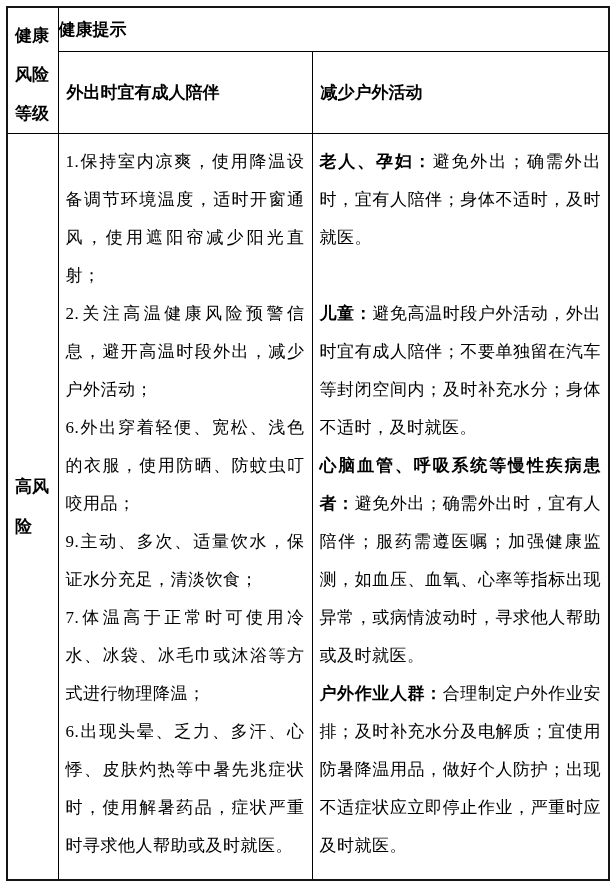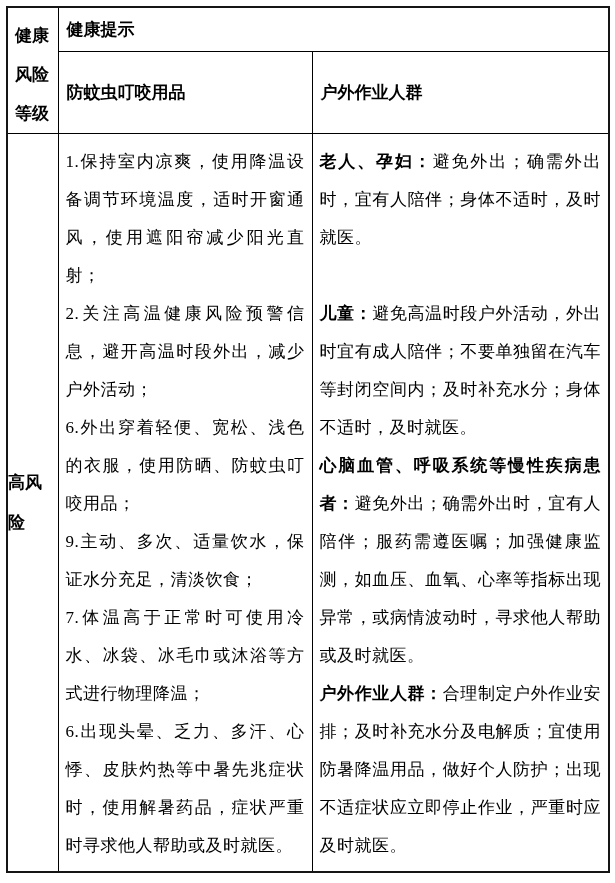--- a/index.html
+++ b/index.html
@@ -34,35 +34,35 @@
     font-size: 17px;
   }
   td.risk-header {
     vertical-align: top;
     padding: 8px 4px 0 7px;
     line-height: 39px;
   }
   td.tips-header {
     height: 40px;
     vertical-align: middle;
-    padding-left: 8px;
   }
   td.subheader {
     height: 74px;
     vertical-align: middle;
     padding-left: 8px;
   }
   td.risk-level {
     vertical-align: middle;
+    padding-left: 7px;
     line-height: 40px;
   }
 
   
   td.body-cell {
-    padding: 9px 7px 6px 7px;
+    padding: 9px 7px 14px 7px;
     font-size: 17px;
     line-height: 38px;
     text-align: justify;
     letter-spacing: 0.5px;
   }
   td.body-cell p { margin: 0; }
   p.gap-after { margin-bottom: 38px !important; }
   .kg-label { font-weight: bold; }
 </style>
 </head>
@@ -77,22 +77,22 @@
   <tbody>
     <tr>
       <td class="hdr risk-header" rowspan="2">
         <div>健康</div>
         <div>风险</div>
         <div>等级</div>
       </td>
       <td class="hdr tips-header" colspan="2">健康提示</td>
     </tr>
     <tr>
-      <td class="hdr subheader">防蚊虫叮咬用品</td>
-      <td class="hdr subheader">户外作业人群</td>
+      <td class="hdr subheader">外出时宜有成人陪伴</td>
+      <td class="hdr subheader">减少户外活动</td>
     </tr>
     <tr>
       <td class="hdr risk-level">
         <div>高风</div>
         <div>险</div>
       </td>
       <td class="body-cell">
         <p>1.保持室内凉爽，使用降温设备调节环境温度，适时开窗通风，使用遮阳帘减少阳光直射；</p>
         <p>2.关注高温健康风险预警信息，避开高温时段外出，减少户外活动；</p>
         <p>6.外出穿着轻便、宽松、浅色的衣服，使用防晒、防蚊虫叮咬用品；</p>

